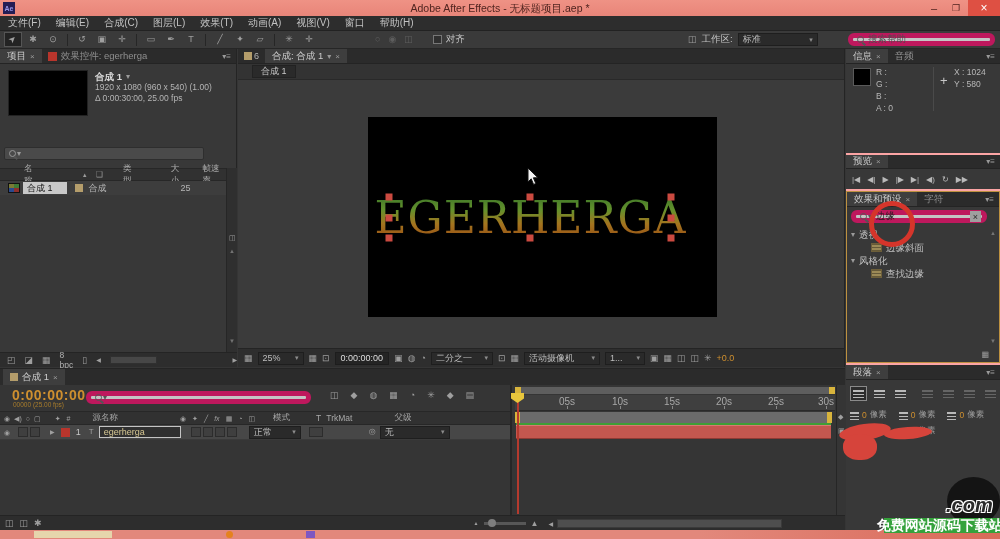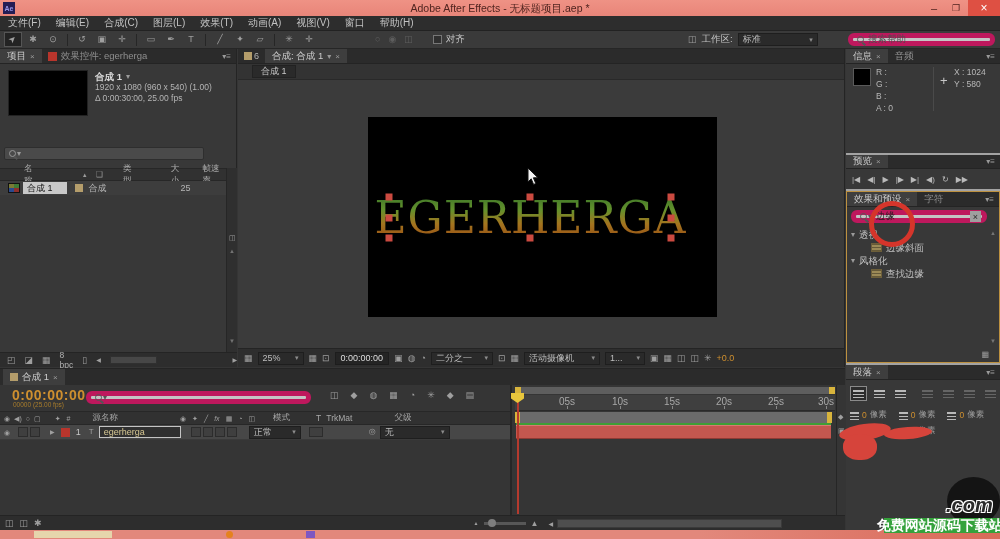--- a/index.html
+++ b/index.html
@@ -245,21 +245,21 @@
     <span class="hdl" style="left:0%;top:0%"></span>
     <span class="hdl" style="left:50%;top:0%"></span>
     <span class="hdl" style="left:100%;top:0%"></span>
     <span class="hdl" style="left:0%;top:50%"></span>
     <span class="hdl" style="left:100%;top:50%"></span>
     <span class="hdl" style="left:0%;top:100%"></span>
     <span class="hdl" style="left:50%;top:100%"></span>
     <span class="hdl" style="left:100%;top:100%"></span>
   </div>
 
-  <div class="A" style="left:846px;top:49px;width:154px;height:481px;background:#a3a3a3">
+  <div class="A" style="left:846px;top:49px;width:154px;height:481px;background:#fca5a5">
 
     <div class="A" style="left:0;top:0;width:154px;height:104px;background:#383838">
       <div class="tabbar" style="height:15px">
         <div class="tab">
           <span>信息</span>
           <span class="tx">×</span>
         </div>
         <div class="tab itab">
           <span>音频</span>
         </div>

